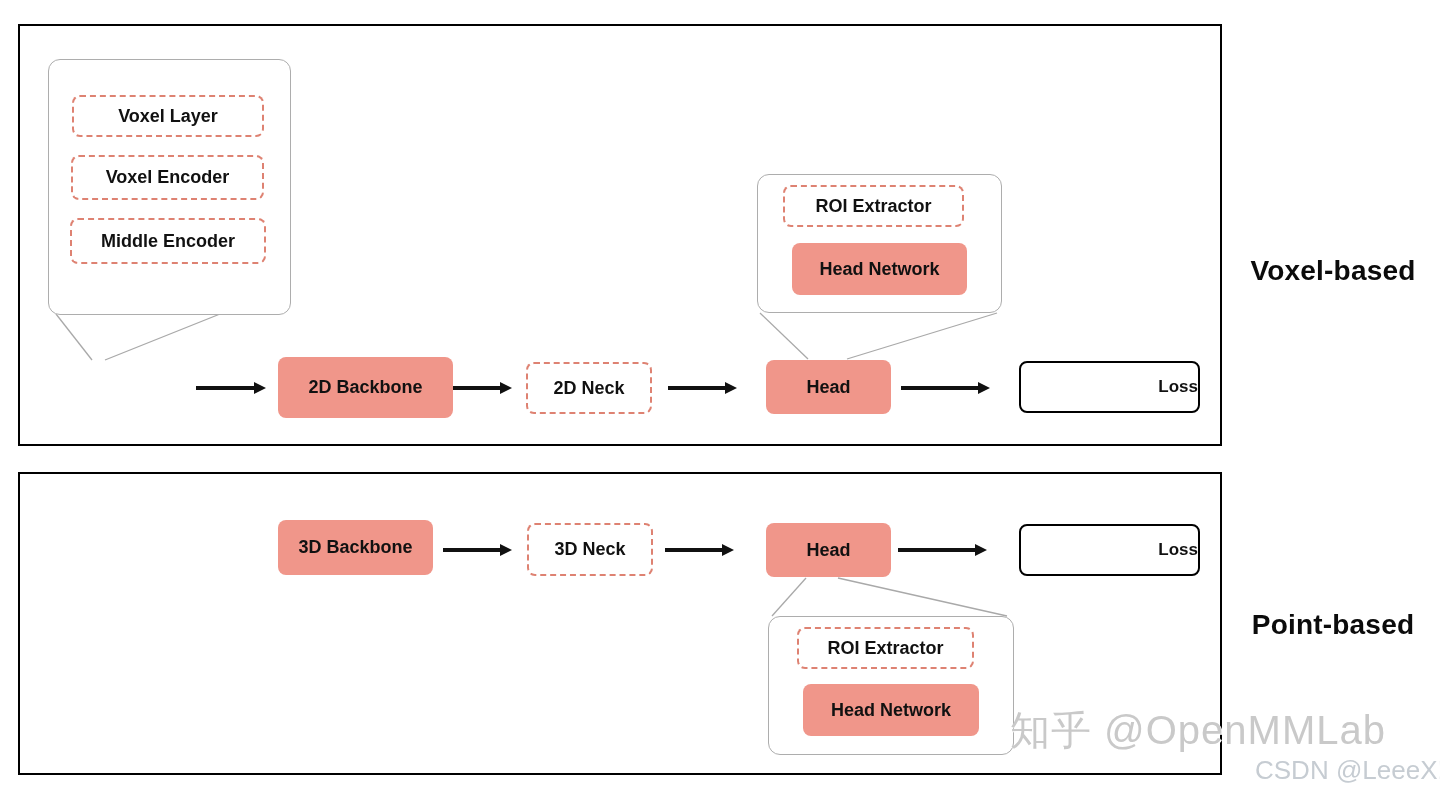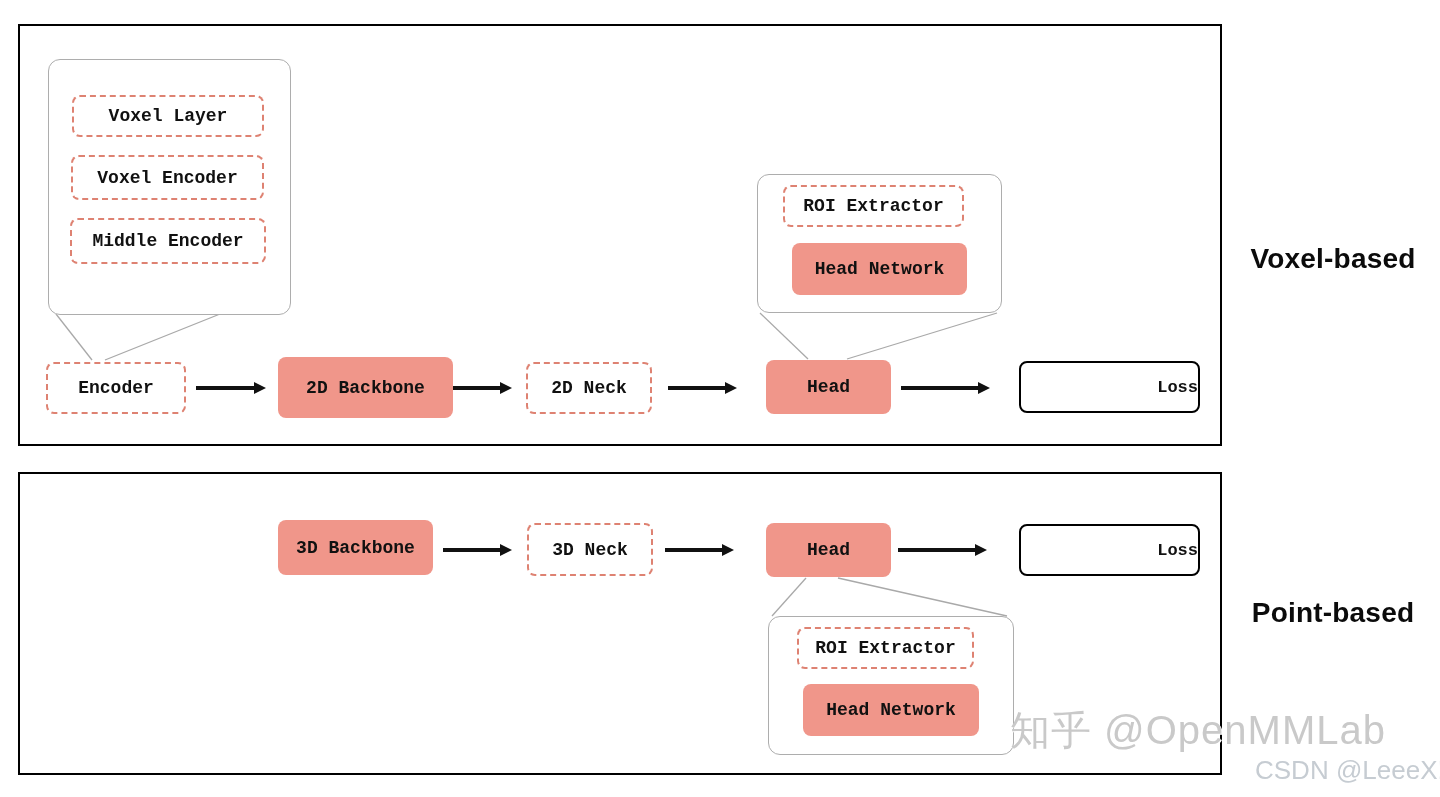--- a/index.html
+++ b/index.html
@@ -38,21 +38,20 @@
   }
   .node{
     position:absolute;
     display:flex;align-items:center;justify-content:center;
     border-radius:8px;
     color:var(--text);
     font-weight:700;
     font-size:18px;
     white-space:nowrap;
     background:#ffffff;
-    font-family:Liberation Mono, monospace;
   }
   .node.solid{
     background:var(--solid-fill);
     border:none;
   }
   .node.dashed{
     border:2px dashed var(--dashed-border);
     background:#ffffff;
   }
   .node.outline{
@@ -62,20 +61,21 @@
     justify-content:flex-end;
   }
   .side-label{
     position:absolute;
     width:210px;
     text-align:center;
     font-weight:700;
     font-size:28px;
     color:#0b0b0b;
     letter-spacing:0.2px;
+    margin-top:12px;
   }
   .wm-zhihu{
     position:absolute;
     left:1010px;top:703px;
     font-size:40px;
     font-weight:400;
     color:var(--watermark);
     text-shadow:1px 1px 0 #ffffff;
     letter-spacing:1px;
     white-space:nowrap;
@@ -147,23 +147,20 @@
   </div>
 
   <div class="callout" style="left:757px;top:174px;width:245px;height:139px"></div>
   <div class="node dashed" style="left:783px;top:185px;width:181px;height:42px">
     <span>ROI Extractor</span>
   </div>
   <div class="node solid" style="left:792px;top:243px;width:175px;height:52px">
     <span>Head Network</span>
   </div>
 
-  <div class="node dashed" style="left:46px;top:362px;width:140px;height:52px">
-    <span>Encoder</span>
-  </div>
   <div class="node solid" style="left:278px;top:357px;width:175px;height:61px">
     <span>2D Backbone</span>
   </div>
   <div class="node dashed" style="left:526px;top:362px;width:126px;height:52px">
     <span>2D Neck</span>
   </div>
   <div class="node solid" style="left:766px;top:360px;width:125px;height:54px">
     <span>Head</span>
   </div>
   <div class="node outline" style="left:1019px;top:361px;width:181px;height:52px">

